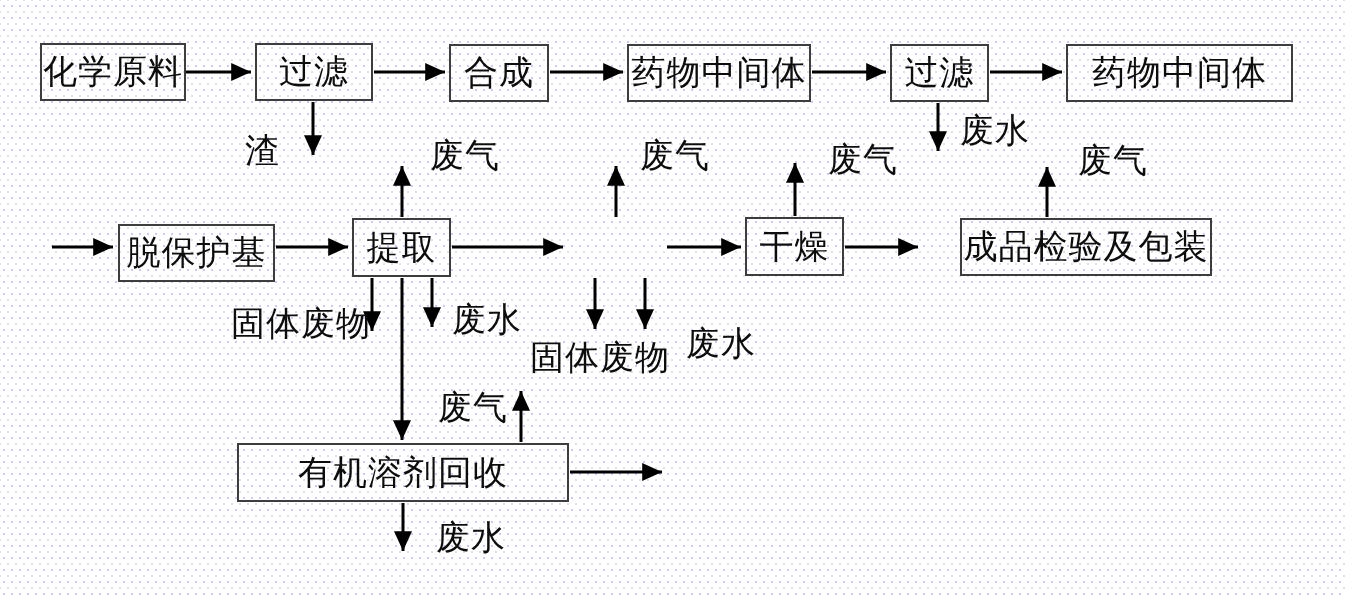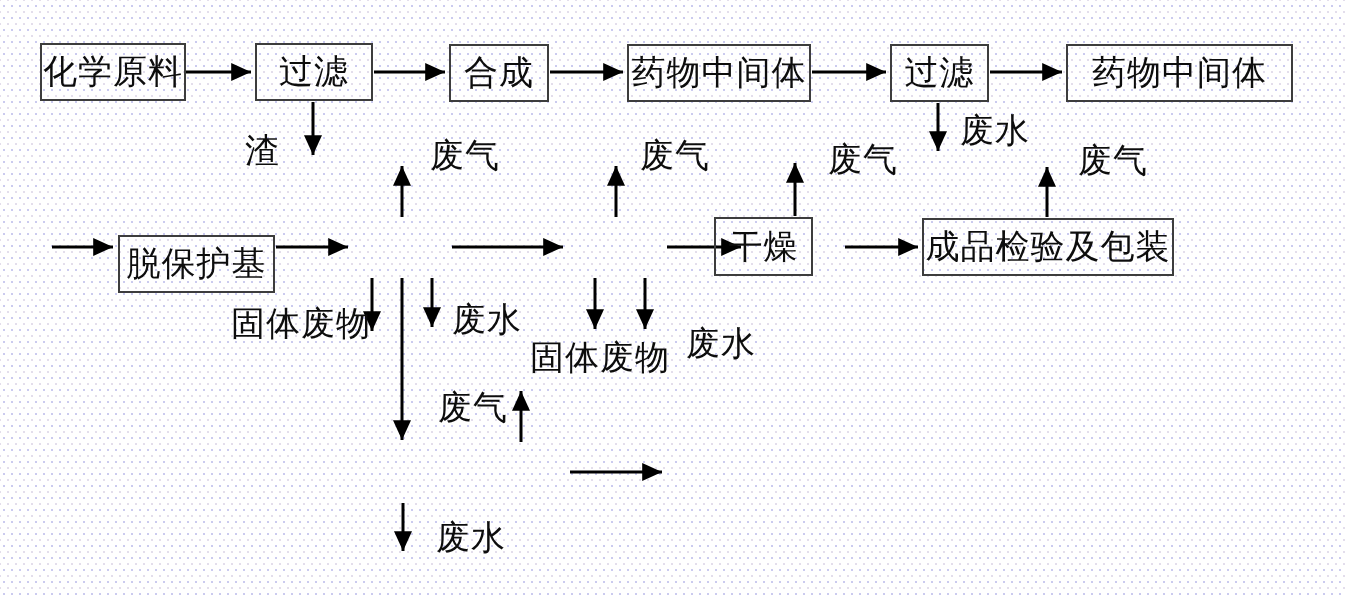--- a/index.html
+++ b/index.html
@@ -79,24 +79,26 @@
     <line x1="403" y1="503" x2="403" y2="551" marker-end="url(#ah)"></line>
   </svg>
 
   <div class="node" style="left:40px;top:43px;width:146px;height:58px">化学原料</div>
   <div class="node" style="left:255px;top:43px;width:118px;height:58px">过滤</div>
   <div class="node" style="left:627px;top:44px;width:184px;height:58px">药物中间体</div>
   <div class="node" style="left:449px;top:44px;width:100px;height:58px">合成</div>
   <div class="node" style="left:890px;top:44px;width:99px;height:58px">过滤</div>
   <div class="node" style="left:1066px;top:44px;width:227px;height:58px">药物中间体</div>
 
-  <div class="node" style="left:118px;top:235px;width:157px;height:58px">脱保护基</div>
-  <div class="node" style="left:714px;top:217px;width:99px;height:59px">干燥</div>
-  <div class="node" style="left:922px;top:218px;width:252px;height:58px">成品检验及包装</div>
+  <div class="node" style="left:118px;top:224px;width:157px;height:58px">脱保护基</div>
+  <div class="node" style="left:352px;top:218px;width:99px;height:59px">提取</div>
+  <div class="node" style="left:745px;top:217px;width:99px;height:59px">干燥</div>
+  <div class="node" style="left:960px;top:218px;width:252px;height:58px">成品检验及包装</div>
 
+  <div class="node" style="left:237px;top:443px;width:332px;height:59px">有机溶剂回收</div>
 
   <div class="lbl" style="left:245px;top:128px">渣</div>
   <div class="lbl" style="left:960px;top:108px">废水</div>
   <div class="lbl" style="left:430px;top:133px">废气</div>
   <div class="lbl" style="left:640px;top:133px">废气</div>
   <div class="lbl" style="left:828px;top:137px">废气</div>
   <div class="lbl" style="left:1078px;top:138px">废气</div>
   <div class="lbl" style="left:231px;top:301px">固体废物</div>
   <div class="lbl" style="left:452px;top:297px">废水</div>
   <div class="lbl" style="left:530px;top:335px">固体废物</div>

